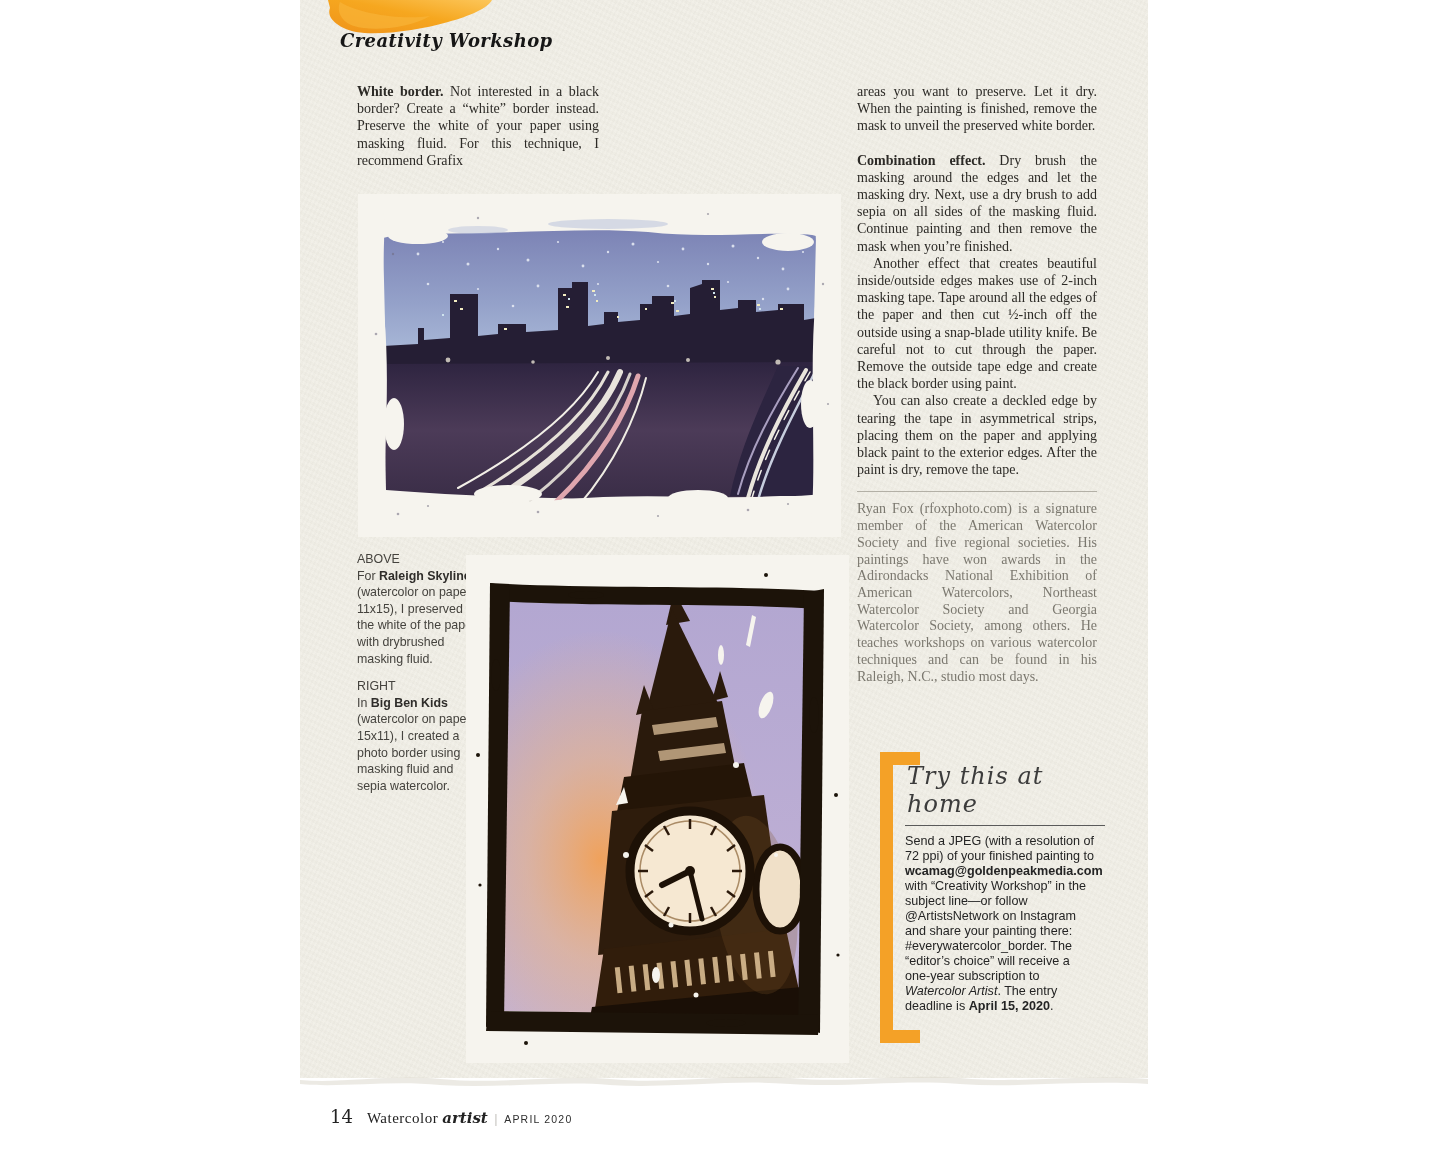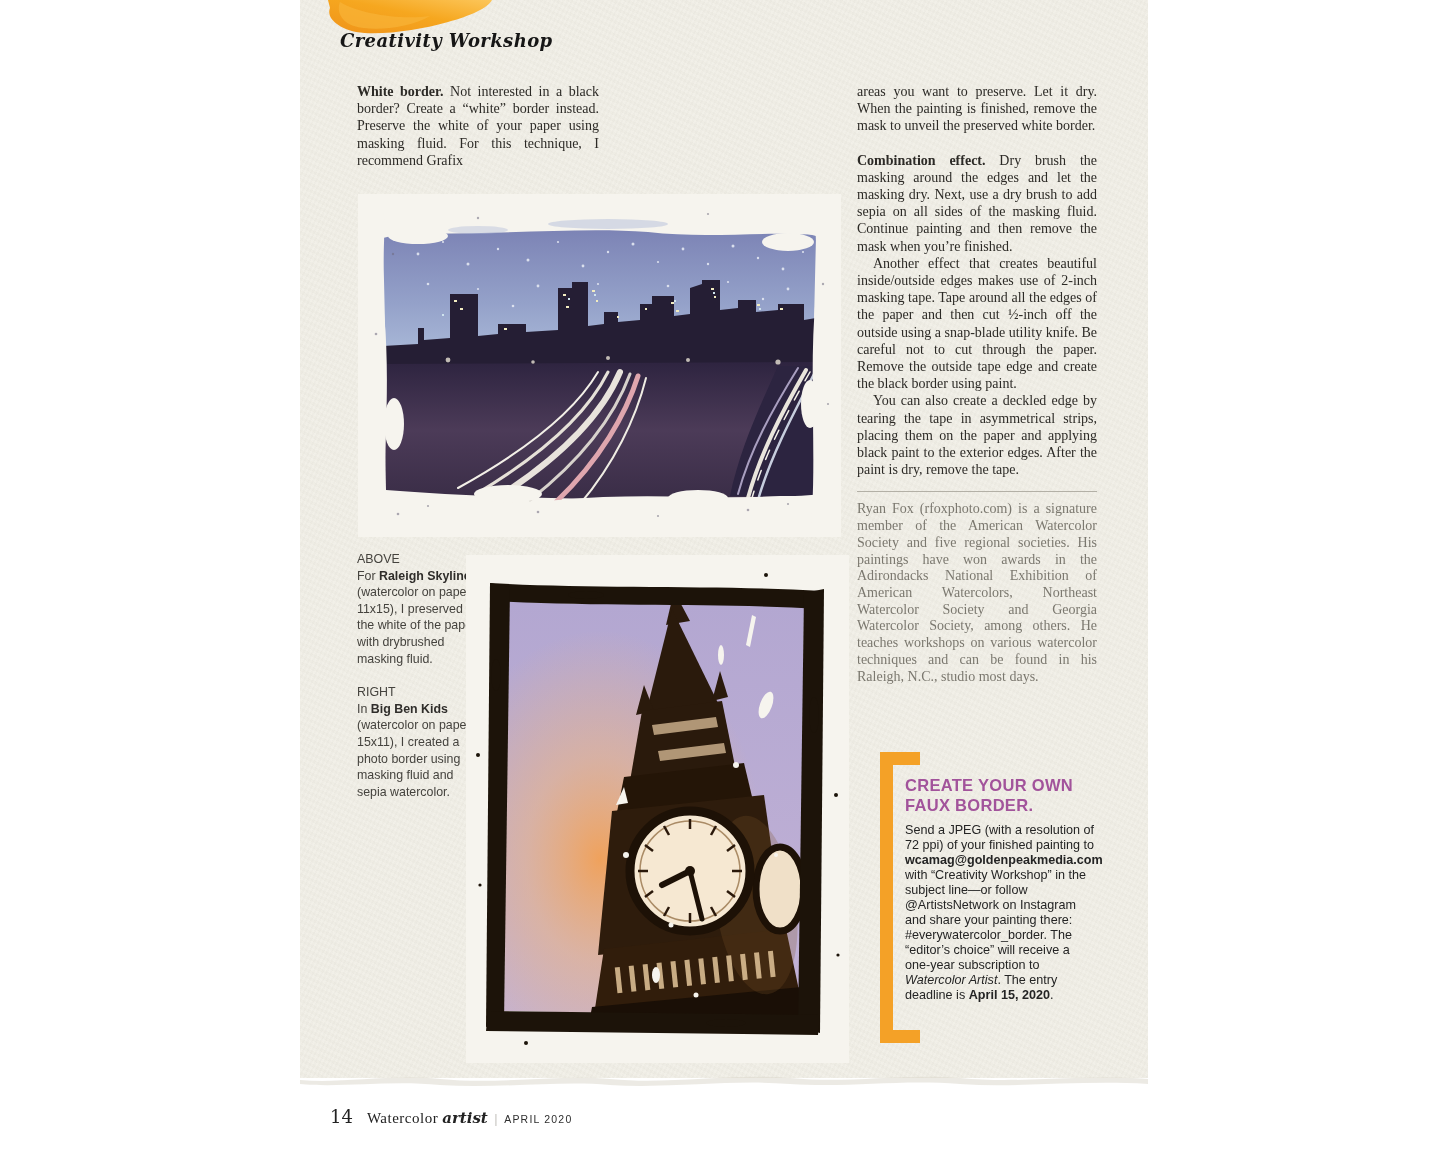--- a/index.html
+++ b/index.html
@@ -23,21 +23,21 @@
   .indent{text-indent:16px;}
   .rule{border:none;border-top:1px solid #b3b0a6;margin:13px 0 9px 0;}
   .bio{color:#7b786f;font-size:14px;line-height:16.7px;text-align:justify;}
   figure{margin:0;padding:0;position:absolute;}
   .fig-skyline{left:58px;top:194px;width:483px;height:343px;}
   .fig-bigben{left:166px;top:555px;width:383px;height:508px;}
   .captions{position:absolute;left:57px;top:551px;width:122px;
             font-family:"Liberation Sans",sans-serif;font-size:12.4px;line-height:16.6px;color:#45433e;}
   .cap-label{margin-bottom:0;}
   .cap-text b{color:#2f2d2a;}
-  .cap-block + .cap-block{margin-top:17px;}
+  .cap-block + .cap-block{margin-top:11px;}
   .bracket{position:absolute;left:580px;top:752px;width:27px;height:265px;
            border-left:13px solid #f4a127;border-top:13px solid #f4a127;border-bottom:13px solid #f4a127;}
   .try-content{position:absolute;left:605px;top:762px;width:200px;font-family:"Liberation Sans",sans-serif;}
   .script-title{display:block;font-family:"DejaVu Serif",serif;font-style:italic;font-weight:400;
                 font-size:24px;color:#3c3c3c;letter-spacing:1px;border-bottom:1.5px solid #5a5a5a;
                 padding:0 8px 7px 2px;margin:0;}
   .headline{margin-top:13px;color:#a2539b;font-weight:700;font-size:16.5px;line-height:20px;letter-spacing:.3px;}
   .try-body{margin:8px 8px 0 0;font-size:12.6px;line-height:15px;color:#242424;}
   .try-body .b{font-weight:700;}
   .try-body .i{font-style:italic;}
@@ -311,24 +311,21 @@
             <circle cx="230" cy="440" r="2.5"></circle>
           <circle cx="310" cy="300" r="2"></circle>
             <circle cx="205" cy="370" r="2.5"></circle>
           <path d="M280,90 l6,-30 4,2 -6,30 z"></path>
         </g>
       </svg>
     </figure>
 
     <div class="bracket"></div>
     <div class="try-content">
-      <div class="headline">
-        <div>CREATE YOUR OWN</div>
-        <div>FAUX BORDER.</div>
-      </div>
+      <span class="script-title">Try this at home</span>
       <p class="try-body"><span>Send a JPEG (with a resolution of 72 ppi) of your finished painting to </span><span class="b">wcamag@goldenpeakmedia.com</span><span> with “Creativity Workshop” in the subject line—or follow @ArtistsNetwork on Instagram and share your painting there: #everywatercolor_border. The “editor’s choice” will receive a one-year subscription to </span><span class="i">Watercolor Artist</span><span>. The entry deadline is </span><span class="b">April 15, 2020</span><span>.</span></p>
     </div>
 
     <svg class="deckle" viewBox="0 0 848 26" preserveAspectRatio="none">
       <path d="M0,18 C40,22 90,12 140,17 C200,23 260,12 310,17 C370,23 430,11 490,16 C550,22 600,11 660,16 C720,22 780,12 848,17 L848,26 L0,26 Z" fill="#ffffff"></path>
       <path d="M0,16 C40,20 90,10 140,15 C200,21 260,10 310,15 C370,21 430,9 490,14 C550,20 600,9 660,14 C720,20 780,10 848,15 L848,20 C780,16 720,24 660,20 C600,15 550,24 490,20 C430,15 370,25 310,21 C260,16 200,25 140,21 C90,16 40,24 0,20 Z" fill="#d9d5c9" opacity=".5"></path>
     </svg>
   </div>
 
   <div class="footer">

